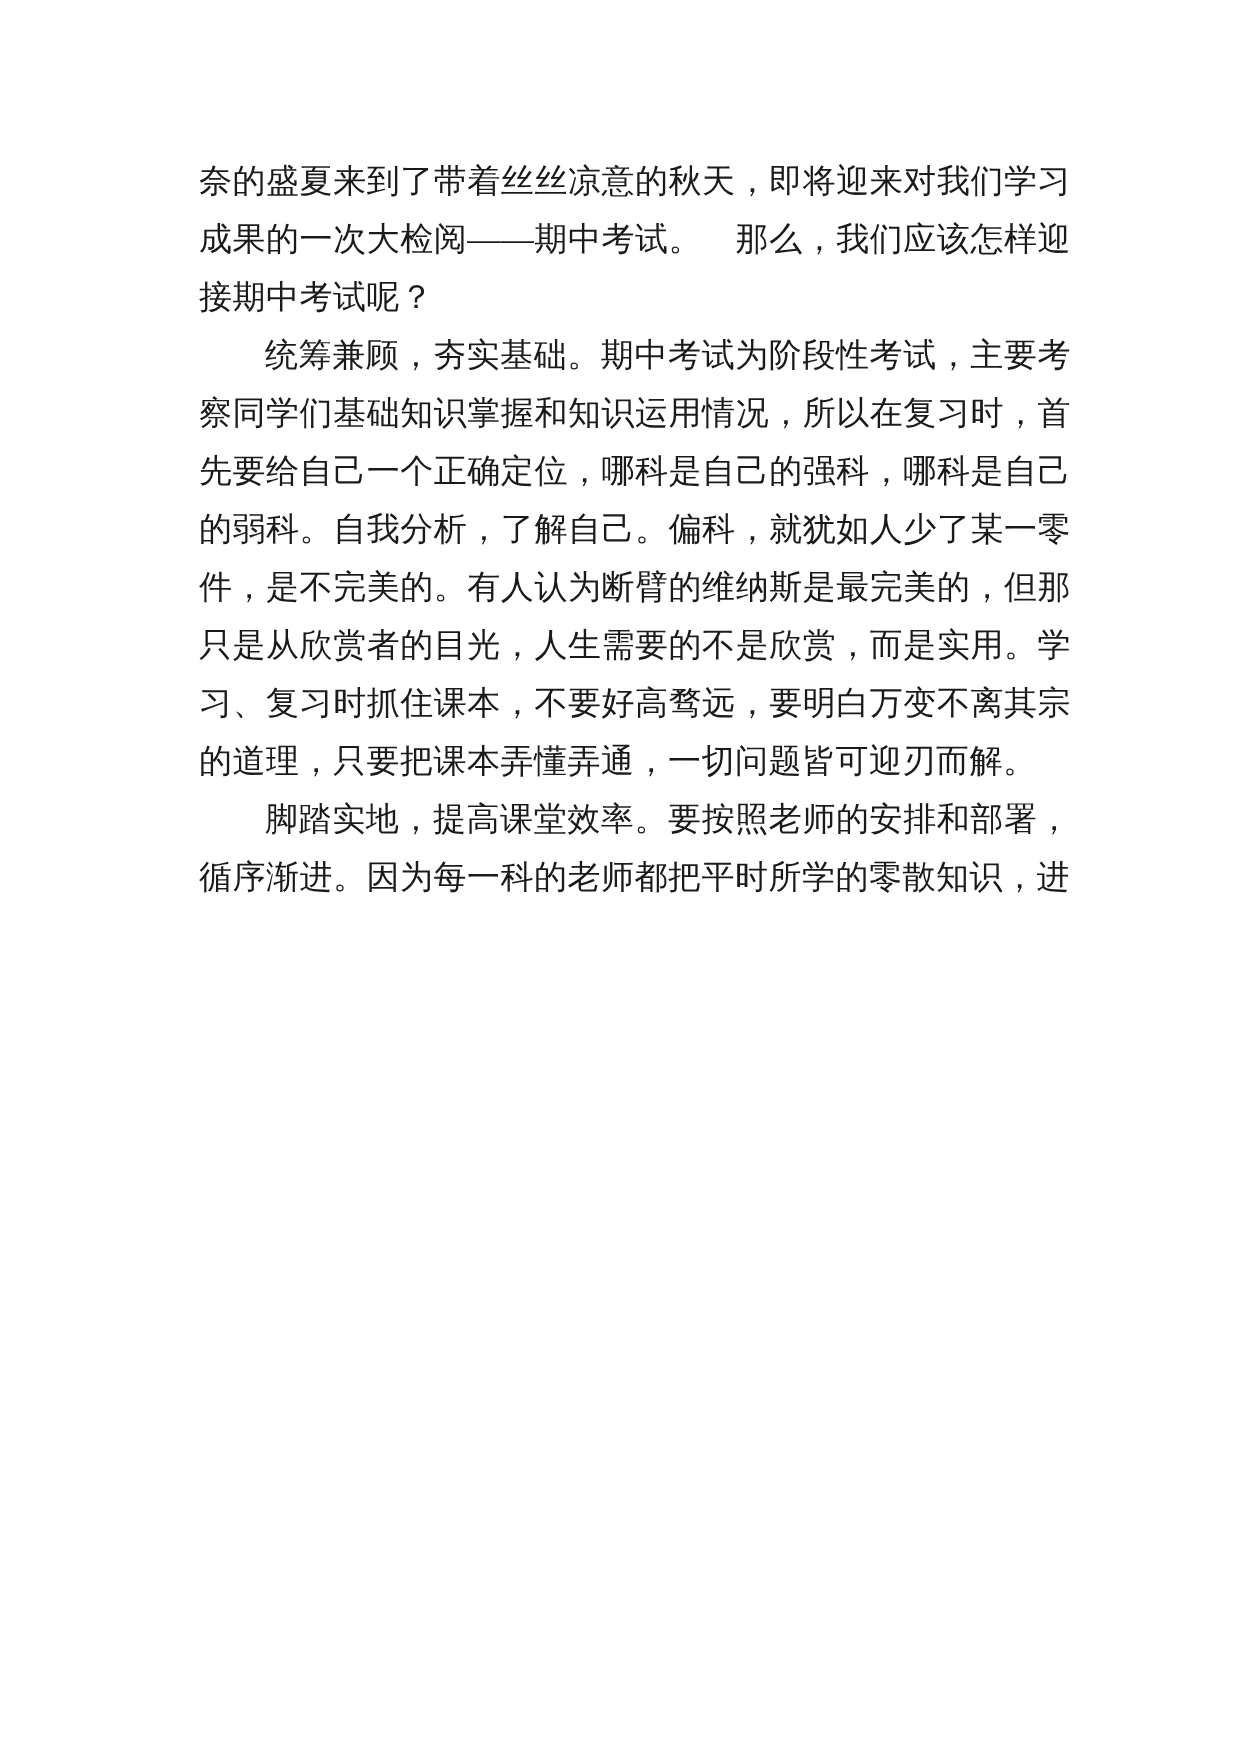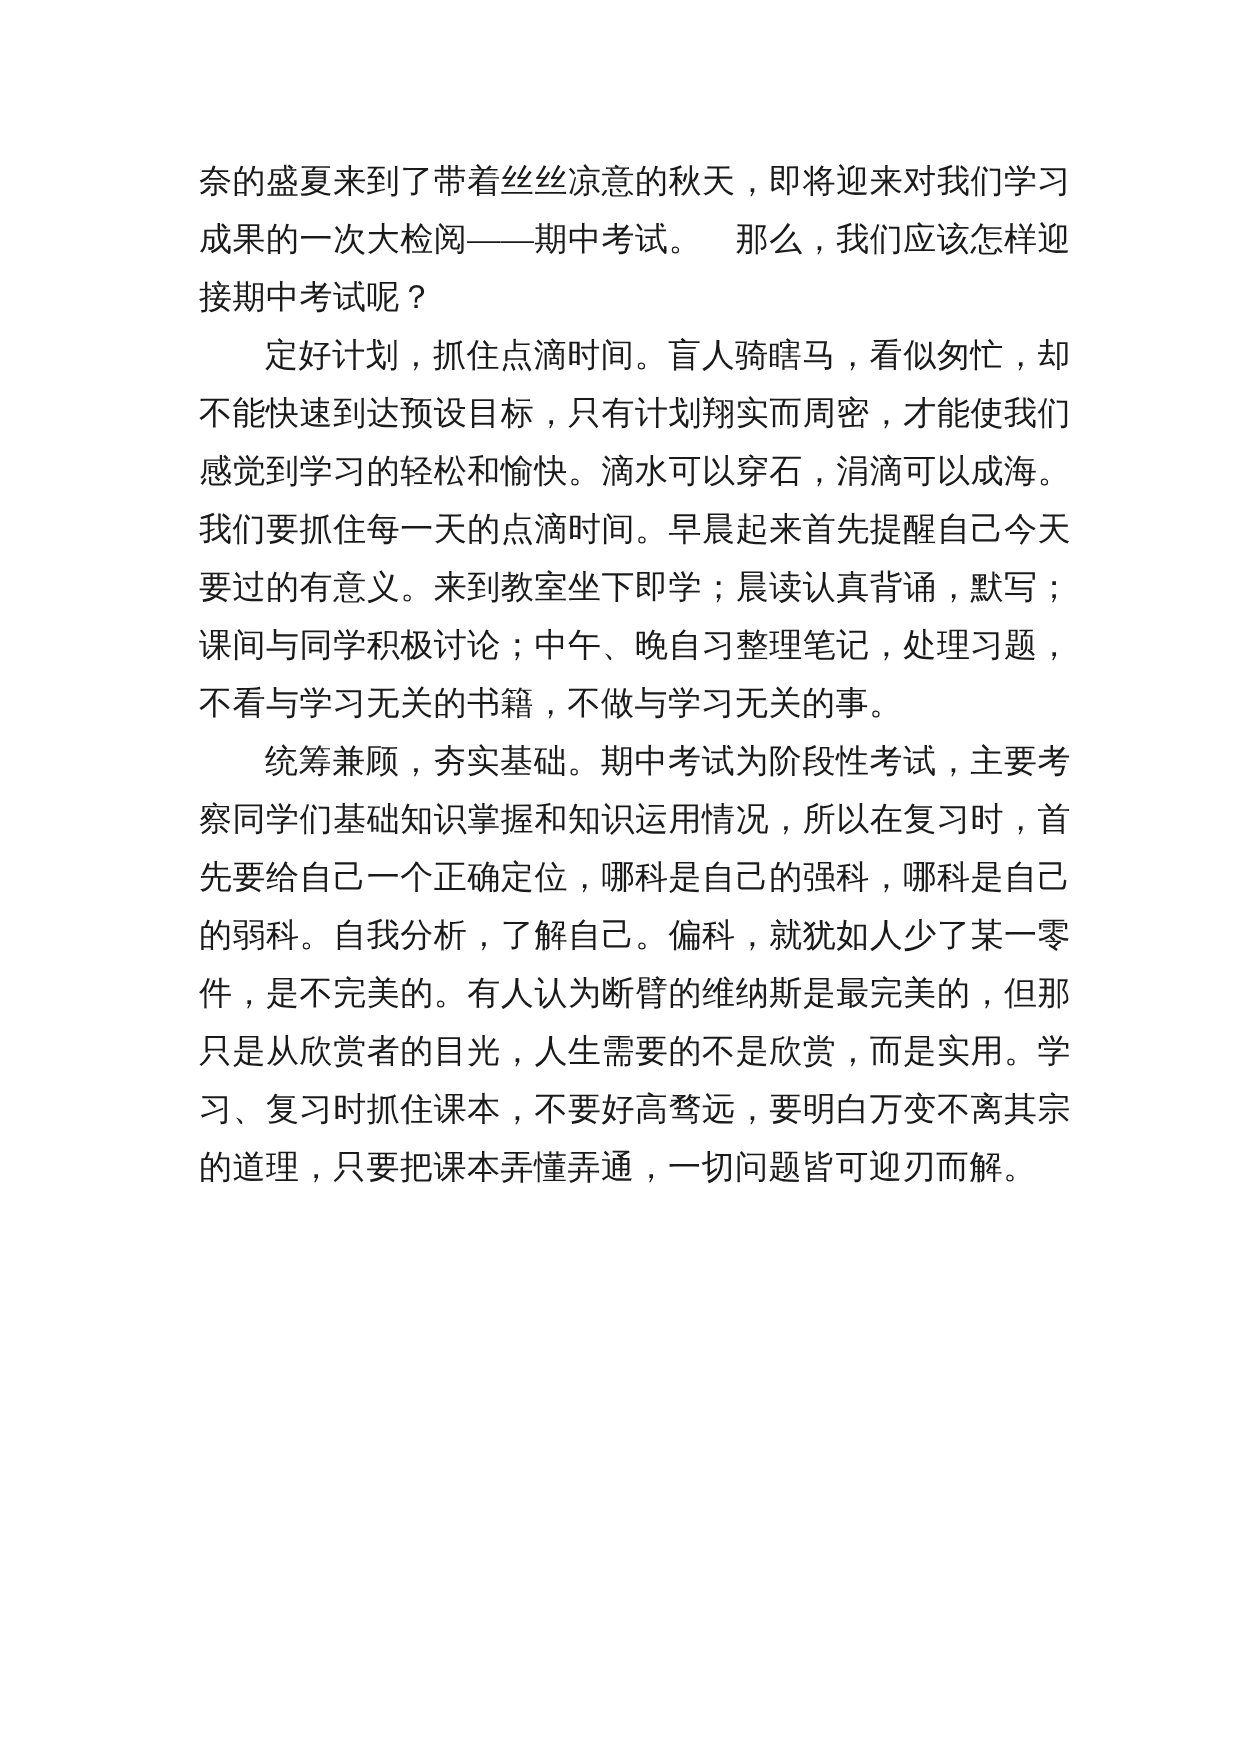--- a/index.html
+++ b/index.html
@@ -43,16 +43,16 @@
   .doc-text p.no-indent {
     text-indent: 0;
   }
 </style>
 </head>
 <body>
 
 <div class="doc-page">
   <div class="doc-text">
     <p class="no-indent">奈的盛夏来到了带着丝丝凉意的秋天，即将迎来对我们学习成果的一次大检阅——期中考试。　那么，我们应该怎样迎接期中考试呢？</p>
-    <p>定好计划，抓住点滴时间。盲人骑瞎马，看似匆忙，却不能快速到达预设目标，只有计划翔实而周密，才能使我们感觉到学习的轻松和愉快。滴水可以穿石，涓滴可以成海。我们要抓住每一天的点滴时间。早晨起来首先提醒自己今天要过的有意义。来到教室坐下即学；晨读认真背诵，默写；课间与同学积极讨论；中午、晚自习整理笔记，处理习题，不看与学习无关的书籍，不做与学习无关的事。</p>
     <p>统筹兼顾，夯实基础。期中考试为阶段性考试，主要考察同学们基础知识掌握和知识运用情况，所以在复习时，首先要给自己一个正确定位，哪科是自己的强科，哪科是自己的弱科。自我分析，了解自己。偏科，就犹如人少了某一零件，是不完美的。有人认为断臂的维纳斯是最完美的，但那只是从欣赏者的目光，人生需要的不是欣赏，而是实用。学习、复习时抓住课本，不要好高骛远，要明白万变不离其宗的道理，只要把课本弄懂弄通，一切问题皆可迎刃而解。</p>
+    <p>脚踏实地，提高课堂效率。要按照老师的安排和部署，循序渐进。因为每一科的老师都把平时所学的零散知识，进</p>
   </div>
 </div>
 
 </body></html>

